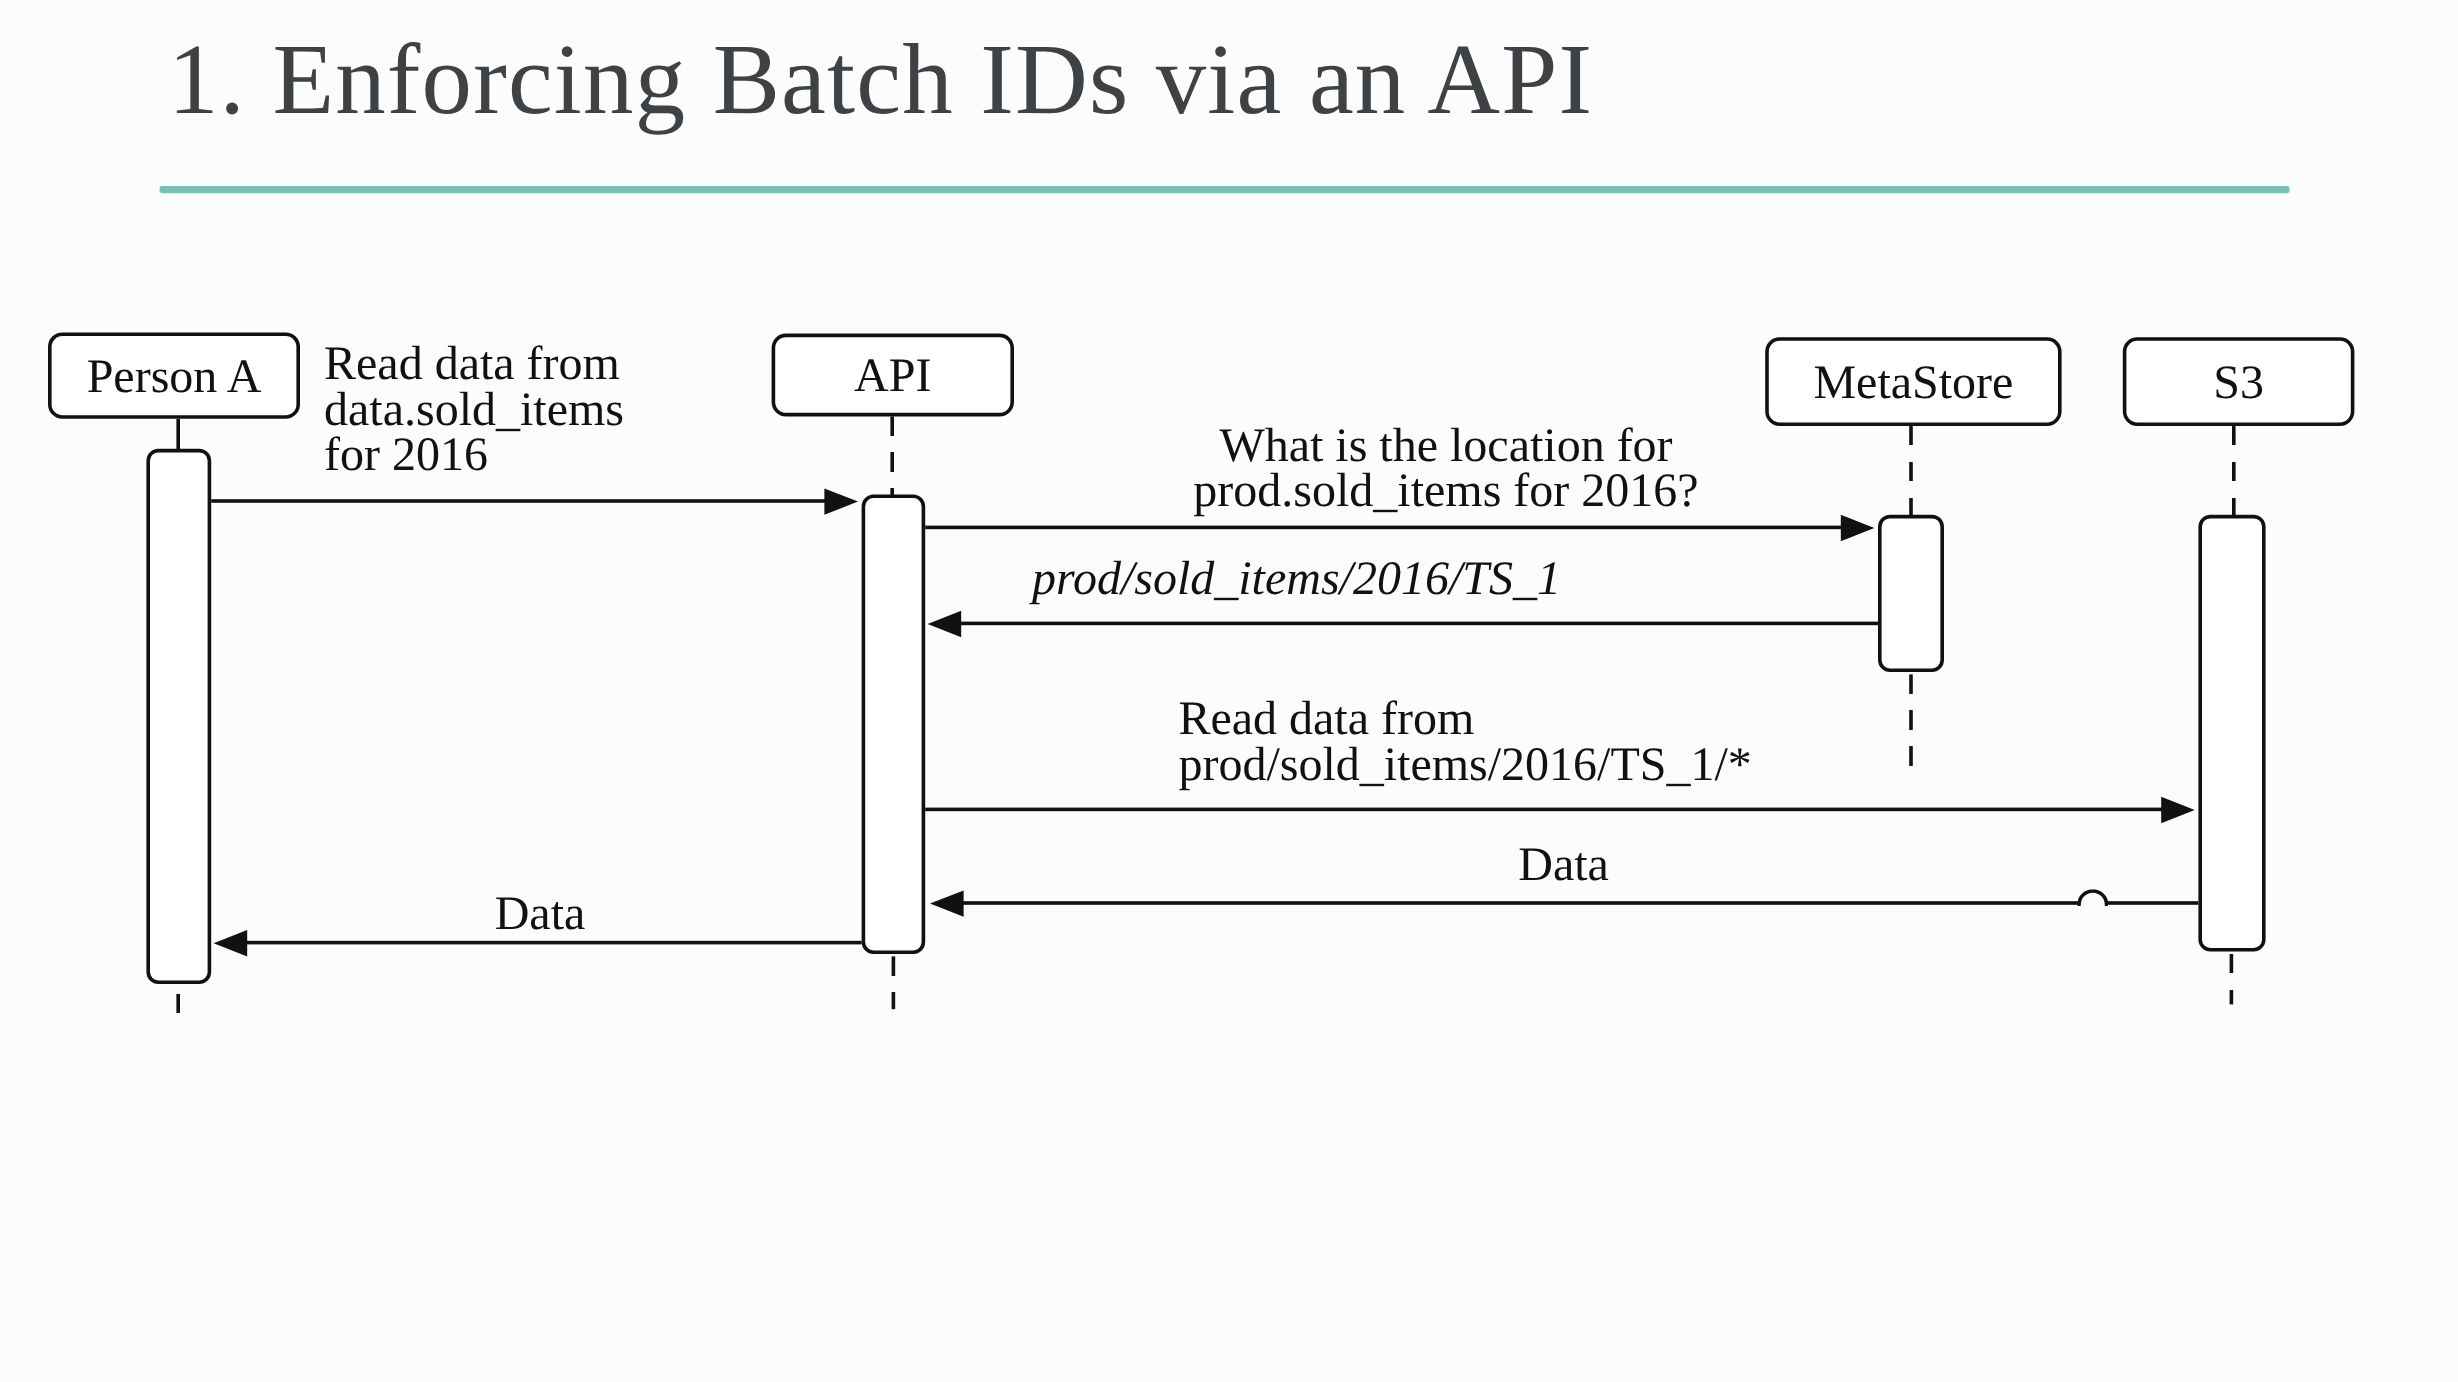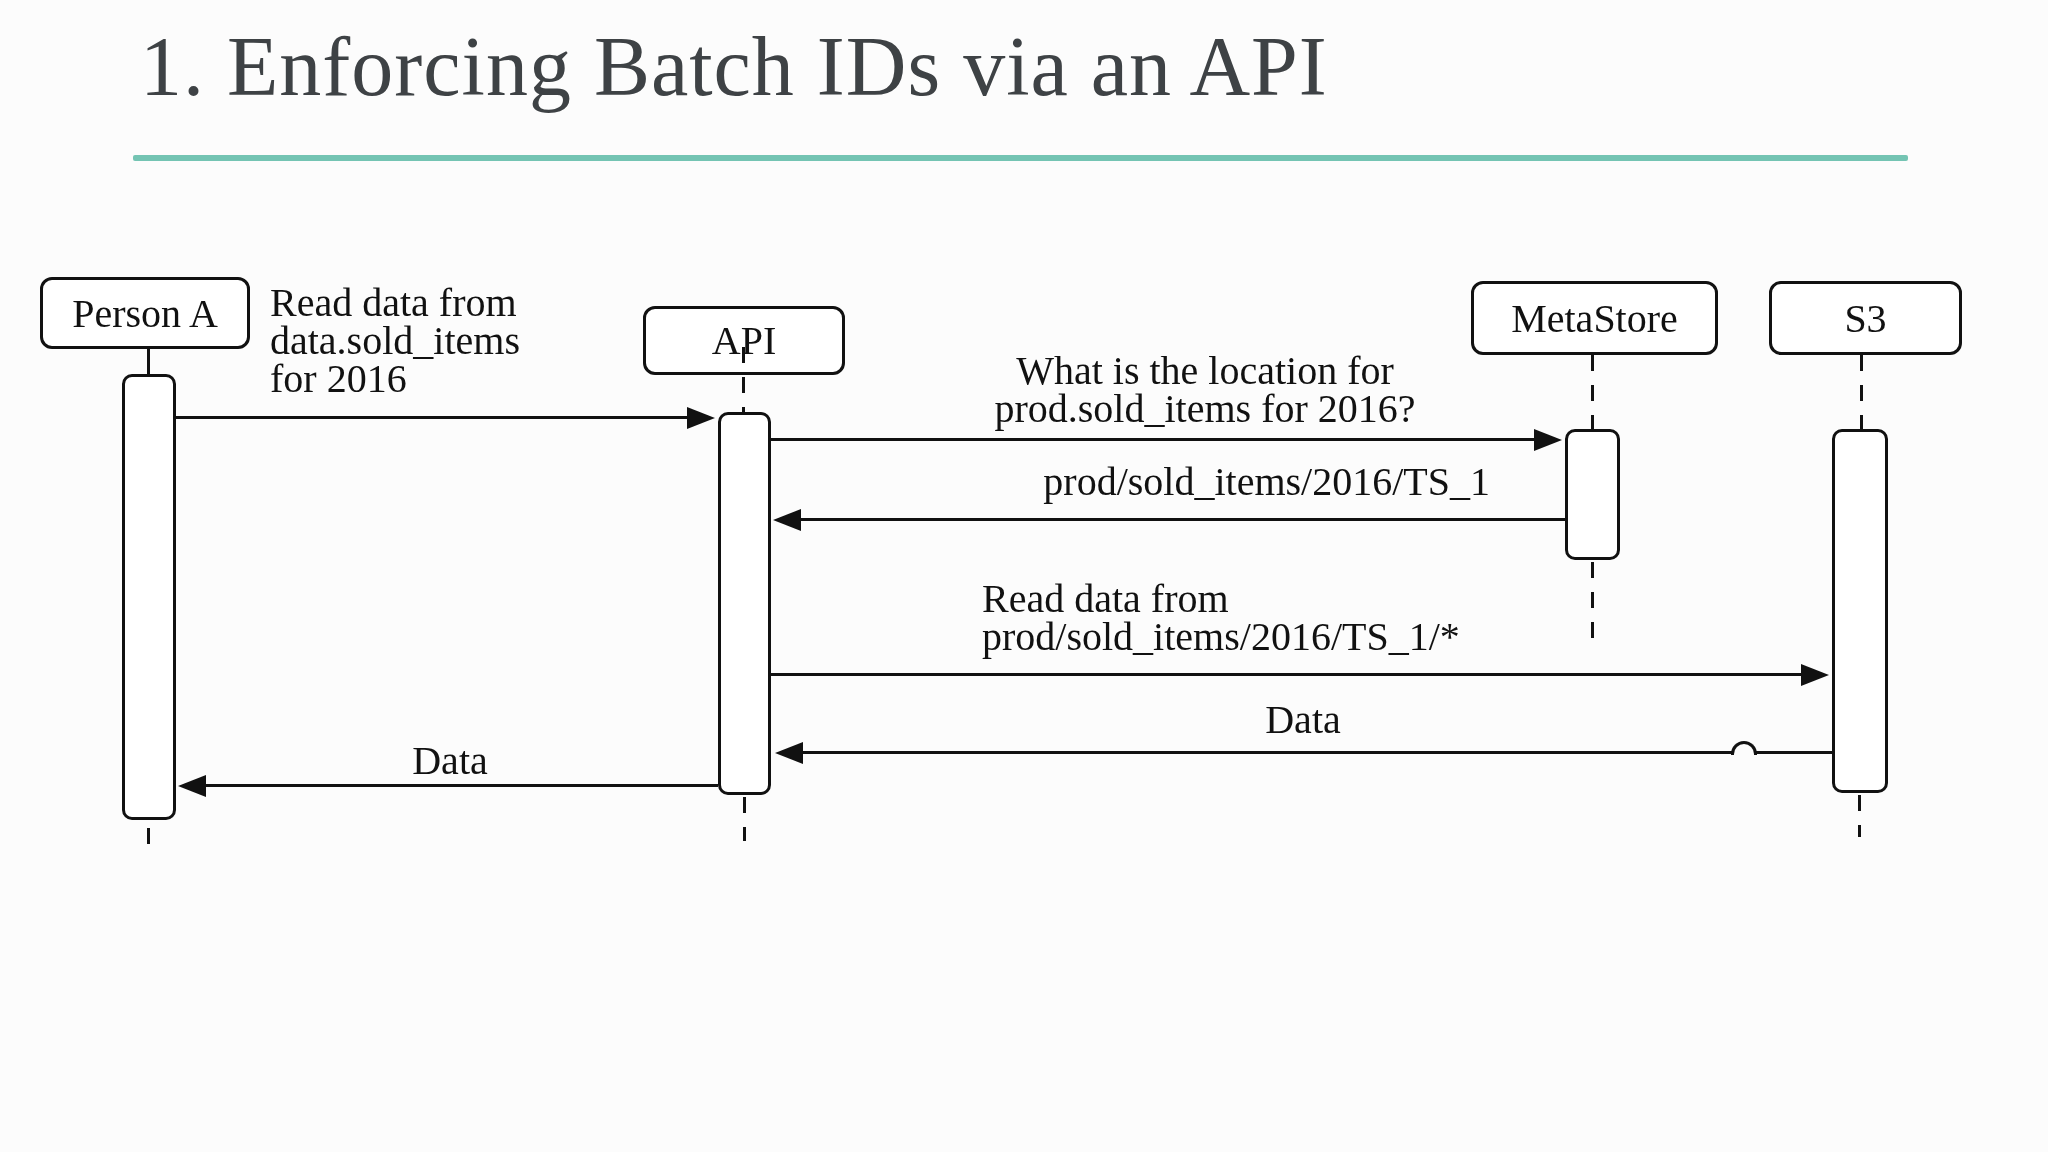--- a/index.html
+++ b/index.html
@@ -10,21 +10,21 @@
   .rule{position:absolute;border-radius:2px;}
   .rule-top{left:133px;top:155px;width:1775px;height:6px;}
   .rule-bottom{left:133px;top:1099px;width:1817px;height:3px;}
 
   
   .actor-box{position:absolute;background:#fff;border:3px solid #111;border-radius:12px;
              display:flex;align-items:center;justify-content:center;box-sizing:border-box;}
   .actor-box span{font-size:40px;text-decoration-thickness:3px;
                   text-underline-offset:7px;white-space:nowrap;}
   .box-person-a{left:40px;top:277px;width:210px;height:72px;}
-  .box-api{left:643px;top:278px;width:202px;height:69px;margin-top:28px;}
+  .box-api{left:643px;top:278px;width:202px;height:69px;}
   .box-metastore{left:1471px;top:281px;width:247px;height:74px;}
   .box-s3{left:1769px;top:281px;width:193px;height:74px;}
 
   
   .vline{position:absolute;width:3px;background:repeating-linear-gradient(180deg,#111 0 16px,transparent 16px 30px);}
   .vline.solid{background:#111;}
   .ll-pa-top{left:147px;top:349px;height:26px;}
   .ll-api-top{left:742px;top:347px;height:66px;}
   .ll-ms-top{left:1591px;top:355px;height:75px;}
   .ll-s3-top{left:1860px;top:355px;height:75px;}
@@ -46,21 +46,21 @@
         border-bottom:11px solid transparent;z-index:2;}
   .head.right{border-left:28px solid #111;}
   .head.left{border-right:28px solid #111;}
   .hop{position:absolute;left:1731px;top:741px;width:26px;height:14px;background:#fcfcfc;
        border:3px solid #111;border-bottom:none;border-radius:14px 14px 0 0;box-sizing:border-box;z-index:3;}
 
   
   .msg{position:absolute;font-size:40px;line-height:38px;white-space:nowrap;z-index:2;}
   .m1{left:270px;top:284px;}
   .m2{left:900px;top:352px;width:610px;text-align:center;}
-  .m3{left:860px;top:463px;width:630px;text-align:right;}
+  .m3{left:860px;top:463px;width:630px;text-align:left;font-style:italic;}
   .m4{left:982px;top:580px;}
   .m5{left:1198px;top:701px;width:210px;text-align:center;}
   .m6{left:340px;top:742px;width:220px;text-align:center;}
   .msg div{display:block;}
 </style>
 </head>
 <body>
 
 <div class="slide">
 

